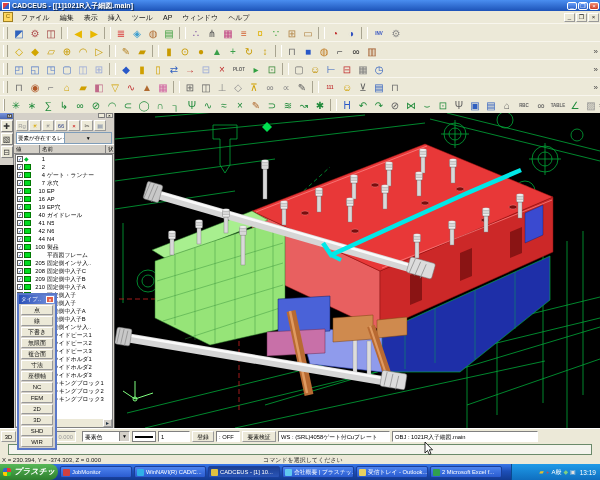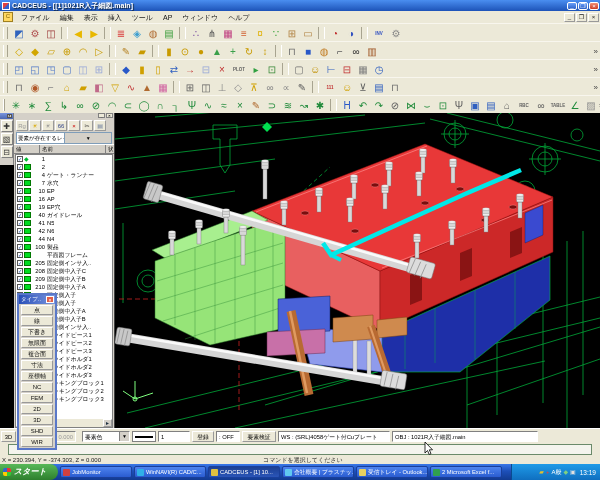--- a/index.html
+++ b/index.html
@@ -734,21 +734,21 @@
 </div>
 
 <div id="statusline">
   <span class="coords">X =  230.394, Y = -374.303, Z =    0.000</span>
   <span class="msg">コマンドを選択してください</span>
 </div>
 
 <div id="taskbar">
   <div id="startbtn">
     <span class="logo"></span>
-    <span>スタート</span>
+    <span>プラスチッ</span>
   </div>
   <span id="tasks" style="display:flex;flex:1;height:16px;align-items:center">
         <span class="task">
           <span class="ticon" style="background: rgb(208, 64, 64);"></span>
           <span>JobMonitor</span>
         </span>
         <span class="task">
           <span class="ticon" style="background: rgb(48, 176, 232);"></span>
           <span>WinNAVI(R) CAD/C...</span>
         </span>

